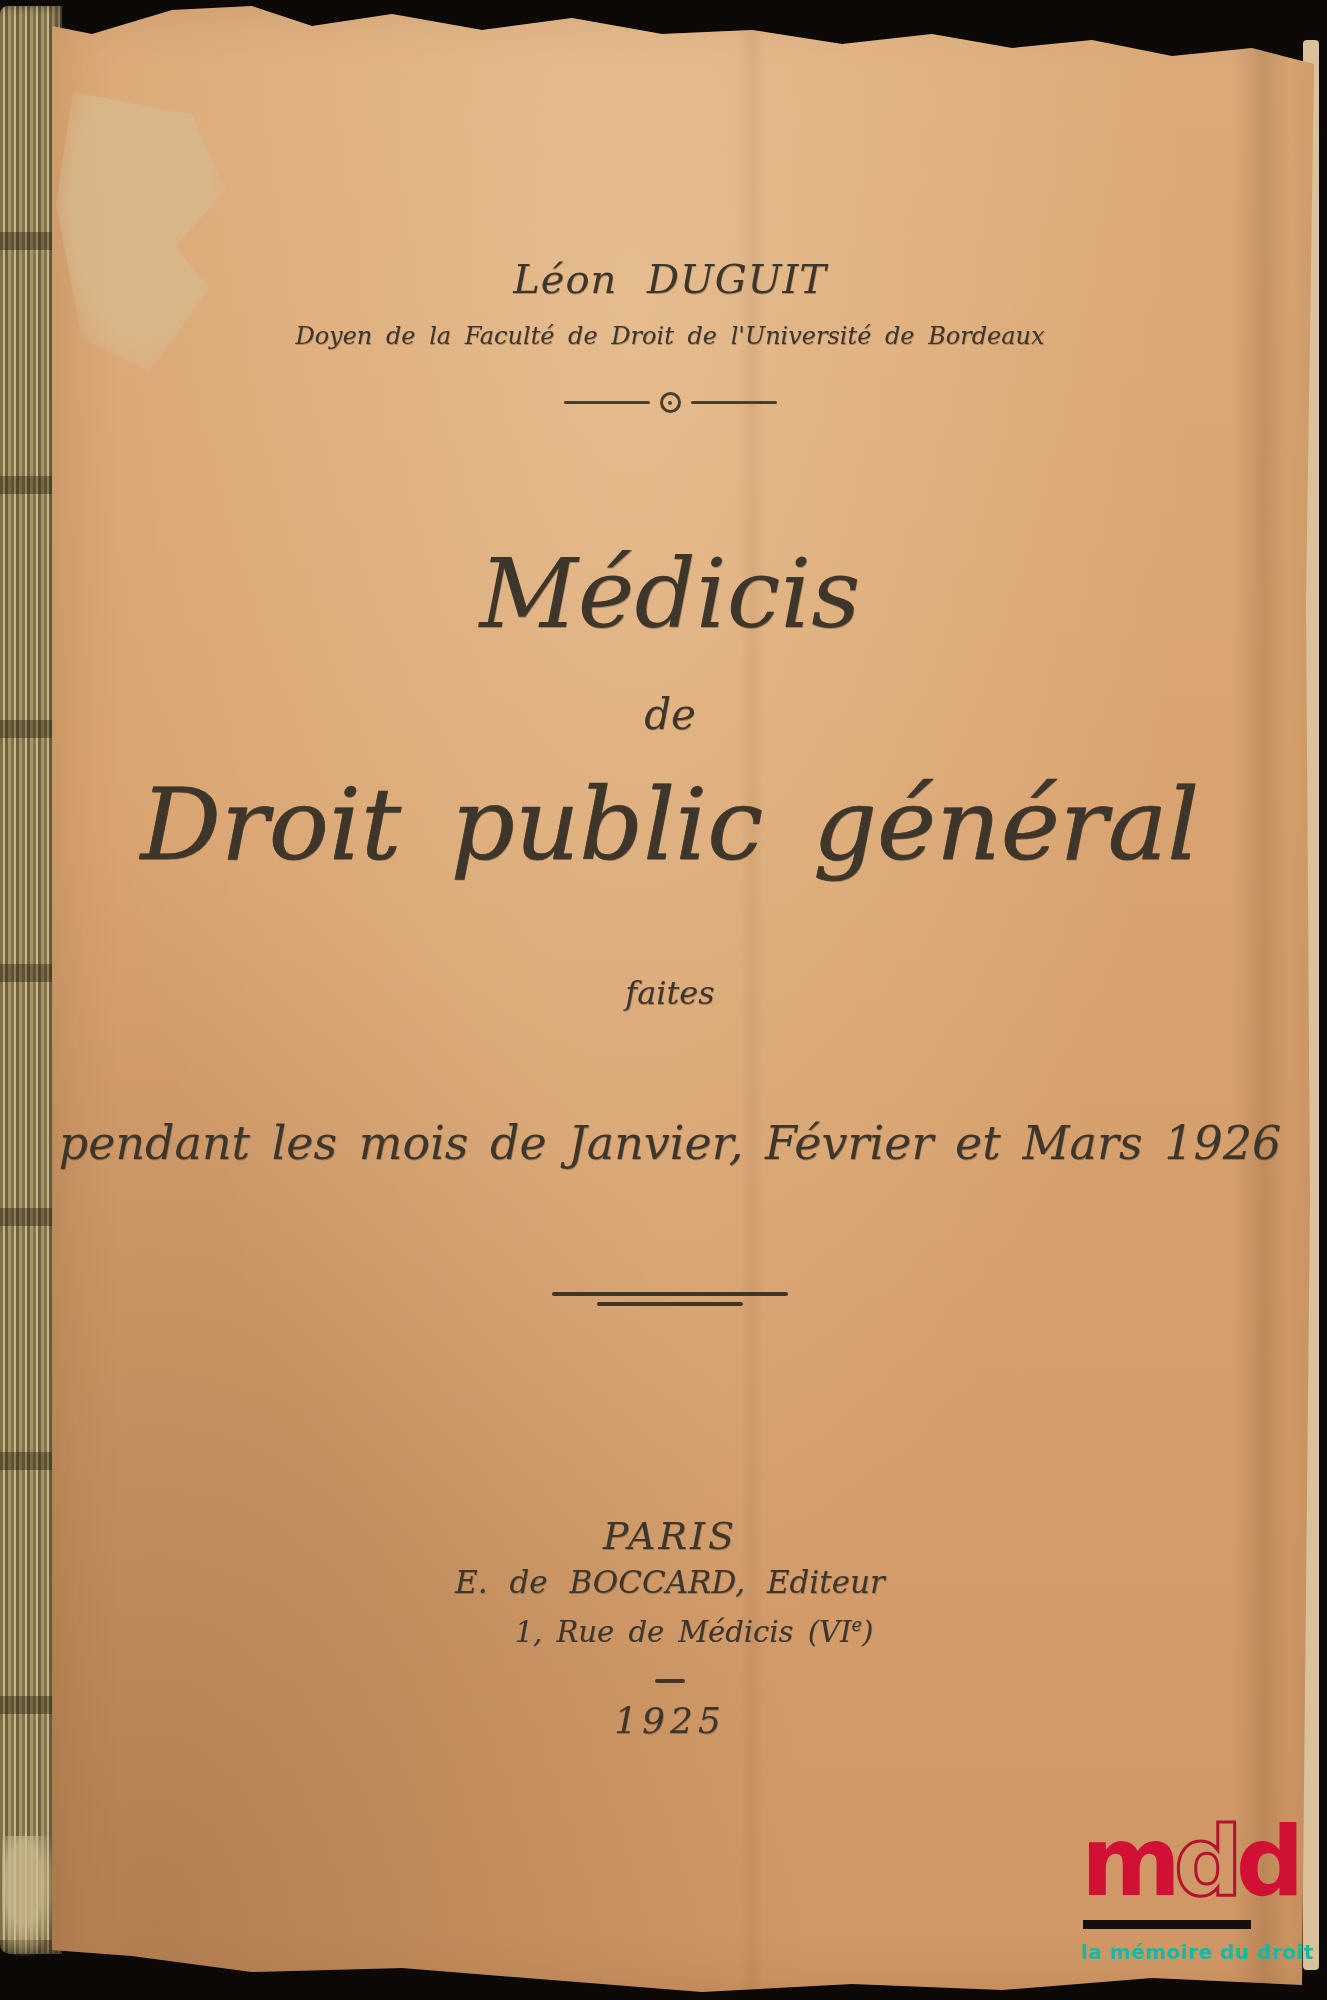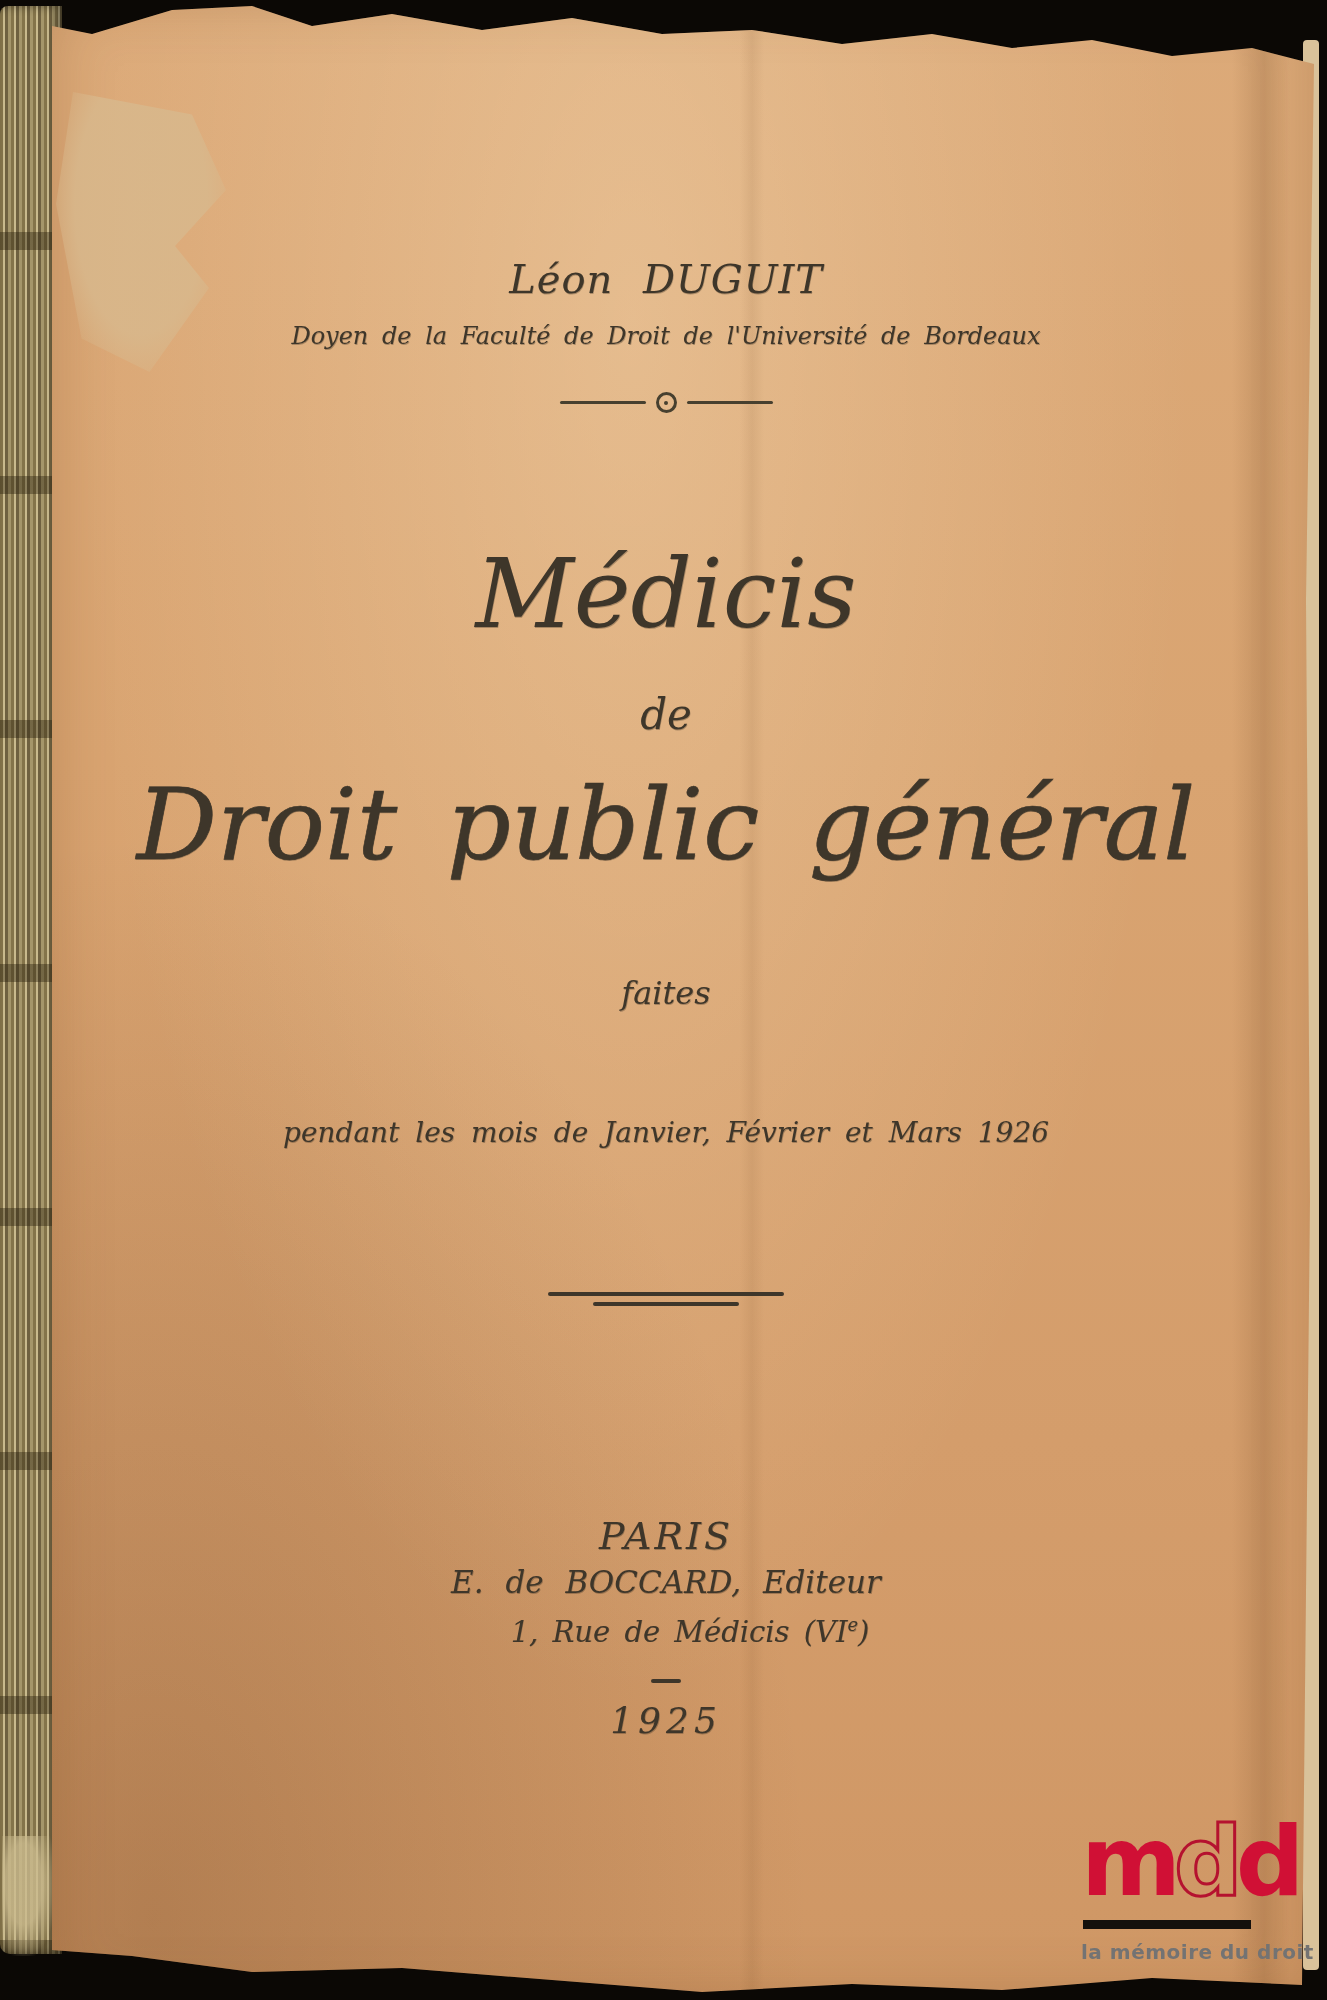--- a/index.html
+++ b/index.html
@@ -55,38 +55,39 @@
   }
   
   .torn-patch{
     position:absolute;left:4px;top:92px;width:170px;height:280px;
     background:radial-gradient(ellipse at 50% 40%, #d8b88c 0 55%, rgba(216,184,140,0) 85%);
     clip-path:polygon(10% 0,80% 8%,100% 35%,70% 55%,90% 70%,55% 100%,15% 88%,0 40%);
     opacity:.85;
   }
   
   .typeblock{
-    position:absolute;left:16px;width:1300px;text-align:center;
+    position:absolute;left:0;width:1300px;text-align:center;
     color:#3e362a;font-style:italic;
     text-shadow:.6px .6px 0 rgba(62,52,38,.35);
     white-space:nowrap;
+    padding-left:20px;
   }
   .author      {top:256px;font-size:40px;word-spacing:16px;letter-spacing:1px;}
   .author-role {top:322px;font-size:24px;word-spacing:6px;}
   .ornament    {top:392px;display:flex;align-items:center;justify-content:center;gap:10px;}
   .orn-line{width:86px;height:3px;background:#47402f;border-radius:2px;}
   .orn-circle{width:15px;height:15px;border:3px solid #47402f;border-radius:50%;
     display:flex;align-items:center;justify-content:center;}
   .orn-dot{width:4px;height:4px;background:#47402f;border-radius:50%;}
   .title-lecons{top:538px;font-size:96px;}
   .title-de    {top:690px;font-size:42px;}
   .title-main  {top:766px;font-size:100px;word-spacing:18px;-webkit-text-stroke:.7px #3e362a;}
   .faites      {top:974px;font-size:32px;}
   .venue1      {top:1050px;font-size:34px;word-spacing:9px;}
-  .venue2      {top:1116px;font-size:28px;word-spacing:7px;}
+  .venue2      {top:1116px;font-size:46px;word-spacing:7px;}
   .double-rule {top:1292px;}
   .rule-a{width:236px;height:4px;background:#3e362a;margin:0 auto;border-radius:2px;}
   .rule-b{width:146px;height:4px;background:#3e362a;margin:6px auto 0;border-radius:2px;}
   .imprint-city     {top:1514px;font-size:38px;letter-spacing:3px;}
   .imprint-publisher{top:1564px;font-size:31px;word-spacing:12px;}
   .imprint-address  {top:1614px;font-size:29px;word-spacing:5px;margin-left:24px;}
   .imprint-address sup{font-size:18px;}
   .year-dash{top:1679px;}
   .year-dash .dash{width:30px;height:4px;background:#3e362a;margin:0 auto;border-radius:2px;}
   .imprint-year{top:1700px;font-size:36px;letter-spacing:5px;}
@@ -99,21 +100,21 @@
   .wm-mdd{
     position:absolute;left:8px;top:-14px;
     font-size:96px;font-weight:bold;line-height:1;
     color:#d01035;letter-spacing:-7px;
   }
   .wm-letter{display:inline;}
   .wm-letter.outline{color:transparent;-webkit-text-stroke:3px #b5122f;}
   .wm-bar{position:absolute;left:10px;top:92px;width:168px;height:9px;background:#14100c;}
   .wm-tagline{
     position:absolute;left:8px;top:112px;
-    font-size:20px;font-weight:bold;color:#737373;letter-spacing:.5px;
+    font-size:20px;font-weight:bold;color:#14b8a6;letter-spacing:.5px;
     white-space:nowrap;
   }
 </style>
 </head>
 <body>
 
 <div class="stage">
 
   <div class="spine">
     <div class="spine-fray"></div>

